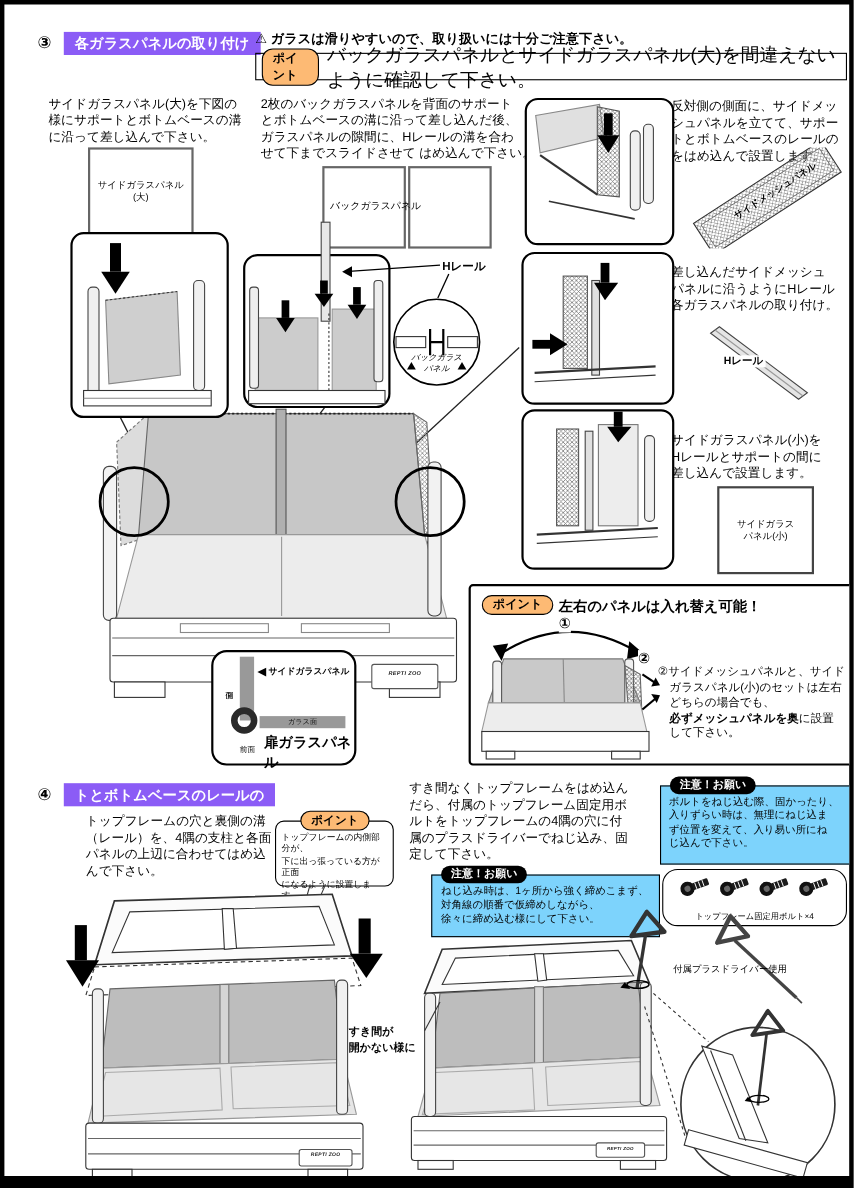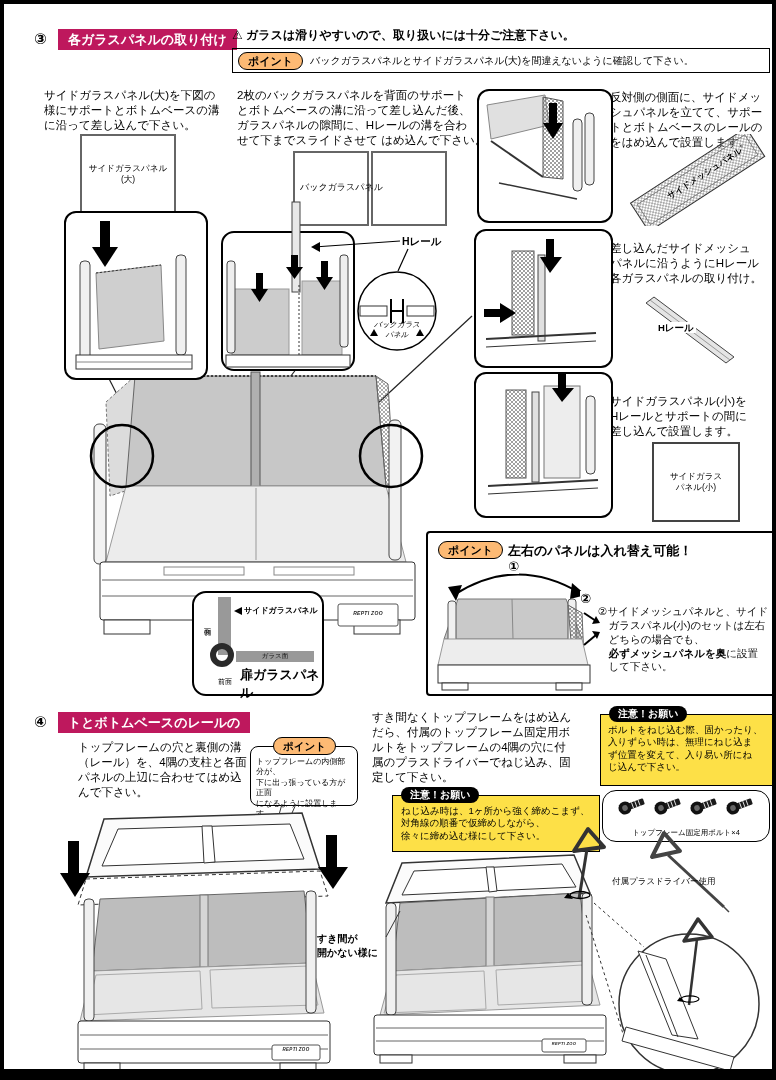--- a/index.html
+++ b/index.html
@@ -3,46 +3,46 @@
 <meta charset="utf-8">
 <style>
   body{margin:0;background:#777;display:flex;justify-content:center;}
   .page{position:relative;width:776px;height:1080px;background:#fff;border:4px solid #000;
         border-bottom-width:11px;box-sizing:border-box;
         font-family:"Liberation Sans","DejaVu Sans",sans-serif;color:#000;overflow:hidden;}
   .abs{position:absolute;}
   .pre{white-space:pre-line;}
   .txt{font-size:11.5px;line-height:1.3;}
   .bold{font-weight:bold;}
-  .black-box{background:#be185d;color:#fff;font-weight:bold;font-size:13px;padding:2px 10px;line-height:17px;}
+  .black-box{background:#8b5cf6;color:#fff;font-weight:bold;font-size:13px;padding:2px 10px;line-height:17px;}
   .pill{border:1.5px solid #000;border-radius:10px;padding:0 9px;font-weight:bold;font-size:11px;
         line-height:16px;background:#fdba74;display:inline-block;}
   .sq{border:2px solid #666;background:#fff;display:flex;align-items:center;justify-content:center;
       text-align:center;font-size:8.5px;line-height:1.35;}
   .rbox{border:2px solid #000;border-radius:12px;background:#fff;}
-  .caution{border:1.5px solid #000;background:#fde047;}
+  .caution{border:1.5px solid #000;background:#7dd3fc;}
   .caution-tab{position:absolute;top:-9px;left:8px;background:#000;color:#fff;border-radius:8px;
                padding:0 9px;font-size:10px;font-weight:bold;line-height:16px;}
   .vert{writing-mode:vertical-rl;}
   .tri-left{width:0;height:0;border-right:8px solid #000;border-top:4px solid transparent;
             border-bottom:4px solid transparent;display:inline-block;}
   svg{display:block;}
   .logo{font-size:5px;font-weight:bold;font-style:italic;text-align:center;letter-spacing:.3px;color:#222;}
 </style>
 </head>
 <body>
 
 <div class="page">
 
   <div class="abs bold" style="left:30px;top:26px;font-size:15px;">③</div>
   <div class="abs black-box" style="left:54px;top:25px;">各ガラスパネルの取り付け</div>
   <div class="abs bold" style="left:228px;top:23px;font-size:12px;">⚠ ガラスは滑りやすいので、取り扱いには十分ご注意下さい。</div>
   <div class="abs" style="left:228px;top:44px;width:538px;height:25px;border:1px solid #000;display:flex;align-items:center;gap:7px;padding:0 5px;box-sizing:border-box;">
     <span class="pill">ポイント</span>
-    <span style="font-size:10px;">バックガラスパネルとサイドガラスパネル(大)を間違えないように確認して下さい。</span>
+    <span style="font-size:17px;">バックガラスパネルとサイドガラスパネル(大)を間違えないように確認して下さい。</span>
   </div>
 
   <div class="abs txt pre" style="left:40px;top:84px;">サイドガラスパネル(大)を下図の
 様にサポートとボトムベースの溝
 に沿って差し込んで下さい。</div>
   <div class="abs txt pre" style="left:233px;top:84px;">2枚のバックガラスパネルを背面のサポート
 とボトムベースの溝に沿って差し込んだ後、
 ガラスパネルの隙間に、Hレールの溝を合わ
 せて下までスライドさせて はめ込んで下さい。</div>
   <div class="abs txt pre" style="left:606px;top:86px;">反対側の側面に、サイドメッ

